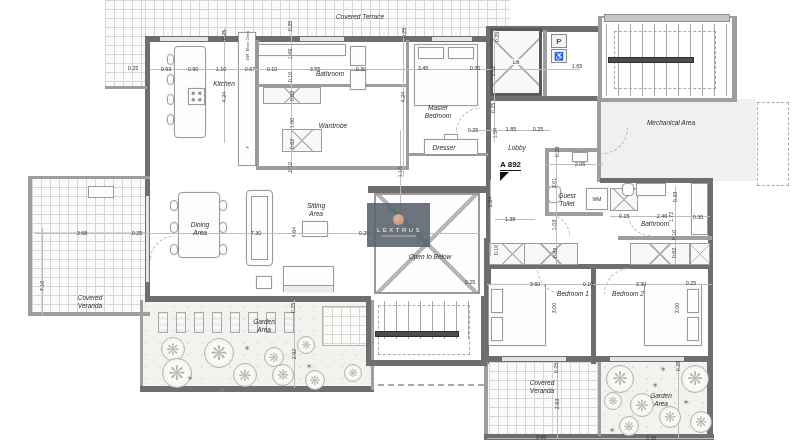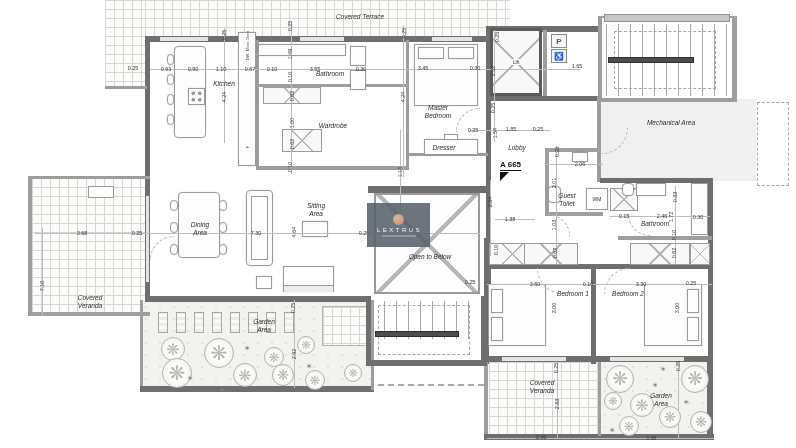--- a/index.html
+++ b/index.html
@@ -351,21 +351,21 @@
       <div class="lounger" style="left: 176px; top: 312px;"></div>
       <div class="lounger" style="left: 194px; top: 312px;"></div>
       <div class="lounger" style="left: 212px; top: 312px;"></div>
       <div class="lounger" style="left: 230px; top: 312px;"></div>
       <div class="lounger" style="left: 248px; top: 312px;"></div>
       <div class="lounger" style="left: 266px; top: 312px;"></div>
       <div class="lounger" style="left: 284px; top: 312px;"></div>
     </div>
 
   <div id="marker">
-    <div class="mk-text">A 665</div>
+    <div class="mk-text">A 892</div>
     <div class="mk-arrow"></div>
   </div>
 
   <div id="watermark">
     <div class="wm-logo"></div>
     <div class="wm-text">LEXTRUS</div>
     <div class="wm-sub"></div>
   </div>
 
 </div>

